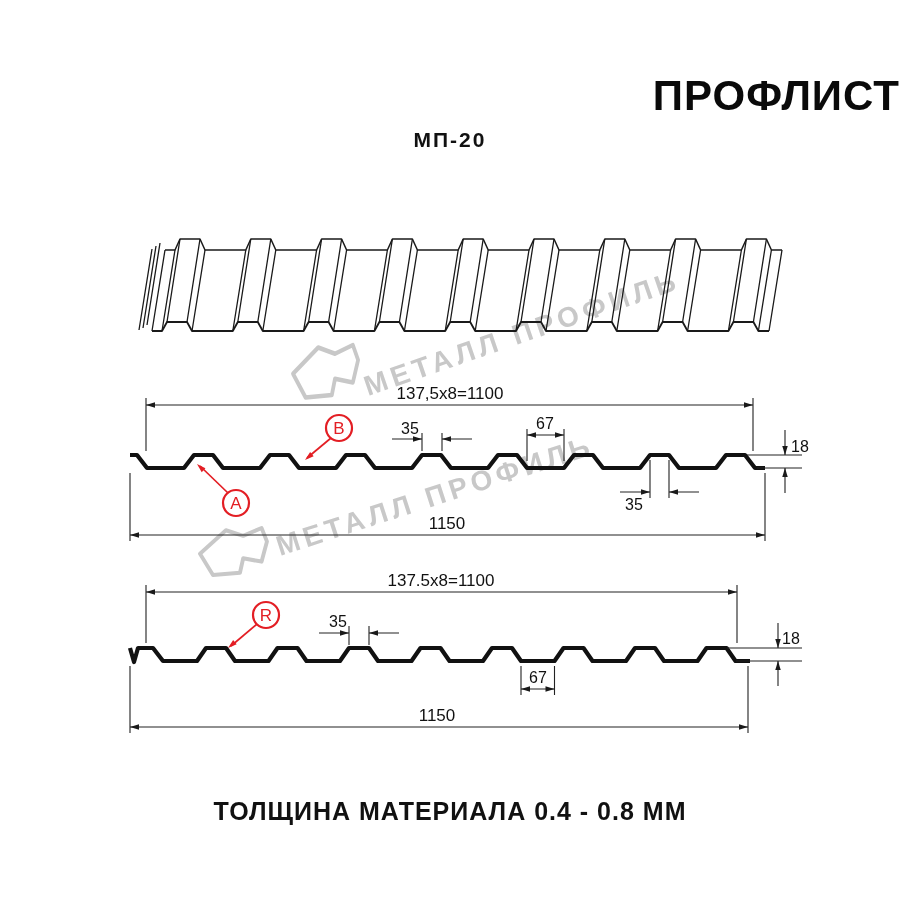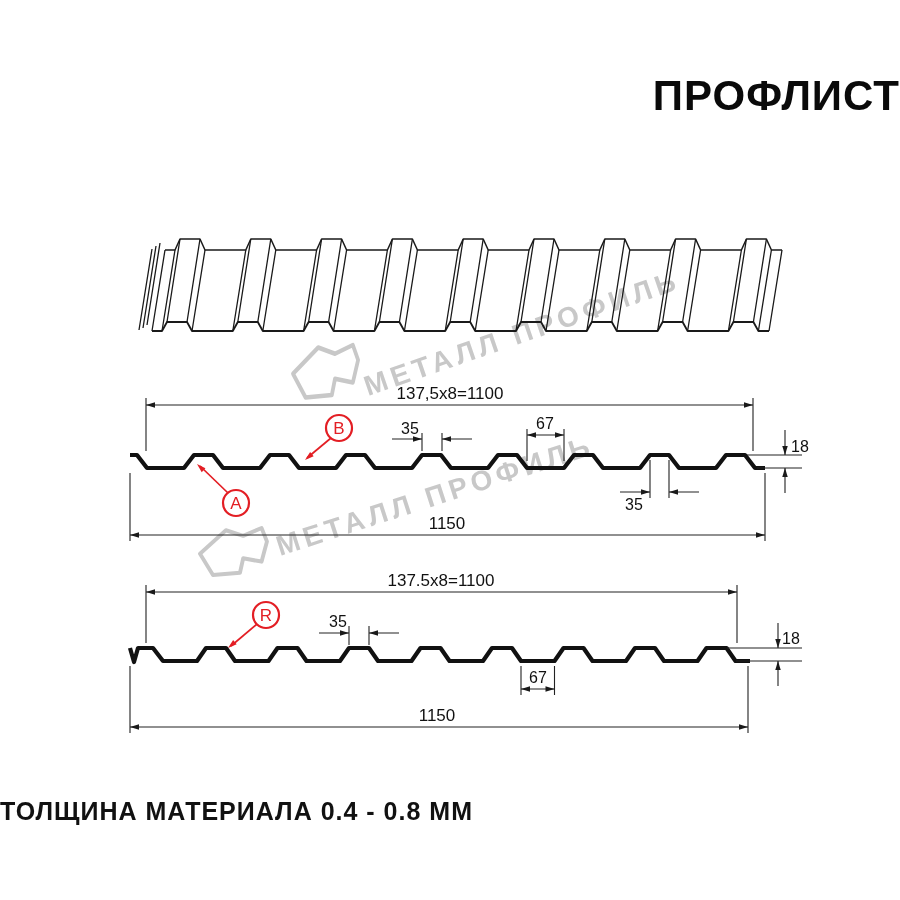--- a/index.html
+++ b/index.html
@@ -2,35 +2,36 @@
 <html><head>
 <meta charset="utf-8">
 <style>
   html,body{margin:0;padding:0;background:#fff;}
   #page{position:relative;width:900px;height:900px;background:#fff;overflow:hidden;
         font-family:"Liberation Sans",sans-serif;}
   .title{position:absolute;left:0;top:72px;width:900px;text-align:right;
          font-size:42px;font-weight:800;letter-spacing:1px;color:#0a0a0a;}
   .subtitle{position:absolute;left:0;top:128px;width:900px;text-align:center;
             font-size:21px;font-weight:600;letter-spacing:2px;color:#111;}
-  .footer{position:absolute;left:0;top:797px;width:900px;
+  .footer{position:absolute;left:0;top:797px;width:900px;text-align:center;
           font-size:25px;font-weight:600;letter-spacing:1px;color:#111;}
   svg{position:absolute;left:0;top:0;}
   .dimtxt{font-family:"Liberation Sans",sans-serif;font-size:16px;fill:#111;}
   .dimtxt-big{font-family:"Liberation Sans",sans-serif;font-size:17px;fill:#111;}
   .redtxt{font-family:"Liberation Sans",sans-serif;font-size:17px;fill:#e31e24;}
   .wmtext{font-family:"Liberation Sans",sans-serif;font-size:28px;font-weight:bold;
           fill:#c8c8c8;letter-spacing:4.5px;}
 </style>
 </head>
 <body>
 
 <div id="page">
 
   <div class="title">ПРОФЛИСТ</div>
+  <div class="subtitle">МП-20</div>
 
   <svg width="900" height="900" viewBox="0 0 900 900">
 
     <g>
       <path d="M0,23 L24,2 L40,7 L57,0 L62,12 L57,30 L40,27 L37,40 L12,42 Z" transform="translate(293,345) scale(1.05,1.25)" fill="none" stroke="#c8c8c8" stroke-width="3.6" stroke-linejoin="round"></path>
       <text class="wmtext" transform="translate(368,396) rotate(-19)">МЕТАЛЛ ПРОФИЛЬ</text>
     </g>
 
     <g id="sheet3d" fill="none" stroke="#1a1a1a" stroke-width="1.4" stroke-linejoin="round">
         <path d="M165,250 L175,250 L180,239 L200,239 L205,250 L245.8,250 L250.8,239 L270.8,239 L275.8,250 L316.6,250 L321.6,239 L341.6,239 L346.6,250 L387.4,250 L392.4,239 L412.4,239 L417.4,250 L458.2,250 L463.2,239 L483.2,239 L488.2,250 L529,250 L534,239 L554,239 L559,250 L599.8,250 L604.8,239 L624.8,239 L629.8,250 L670.5999999999999,250 L675.5999999999999,239 L695.5999999999999,239 L700.5999999999999,250 L741.4,250 L746.4,239 L766.4,239 L771.4,250 L782,250" stroke-width="1.5"></path>

